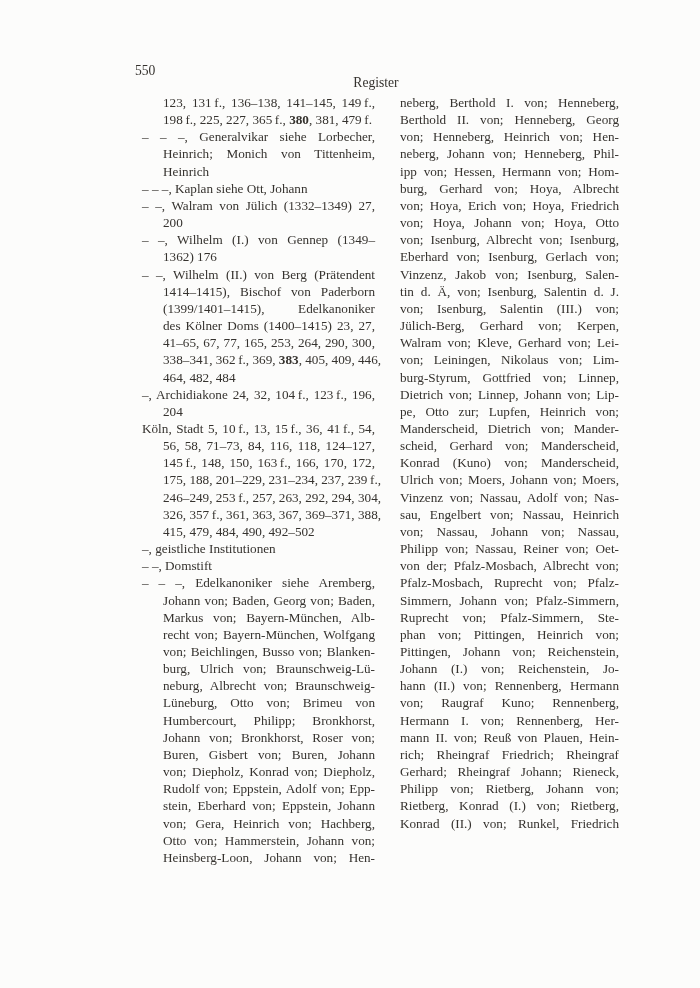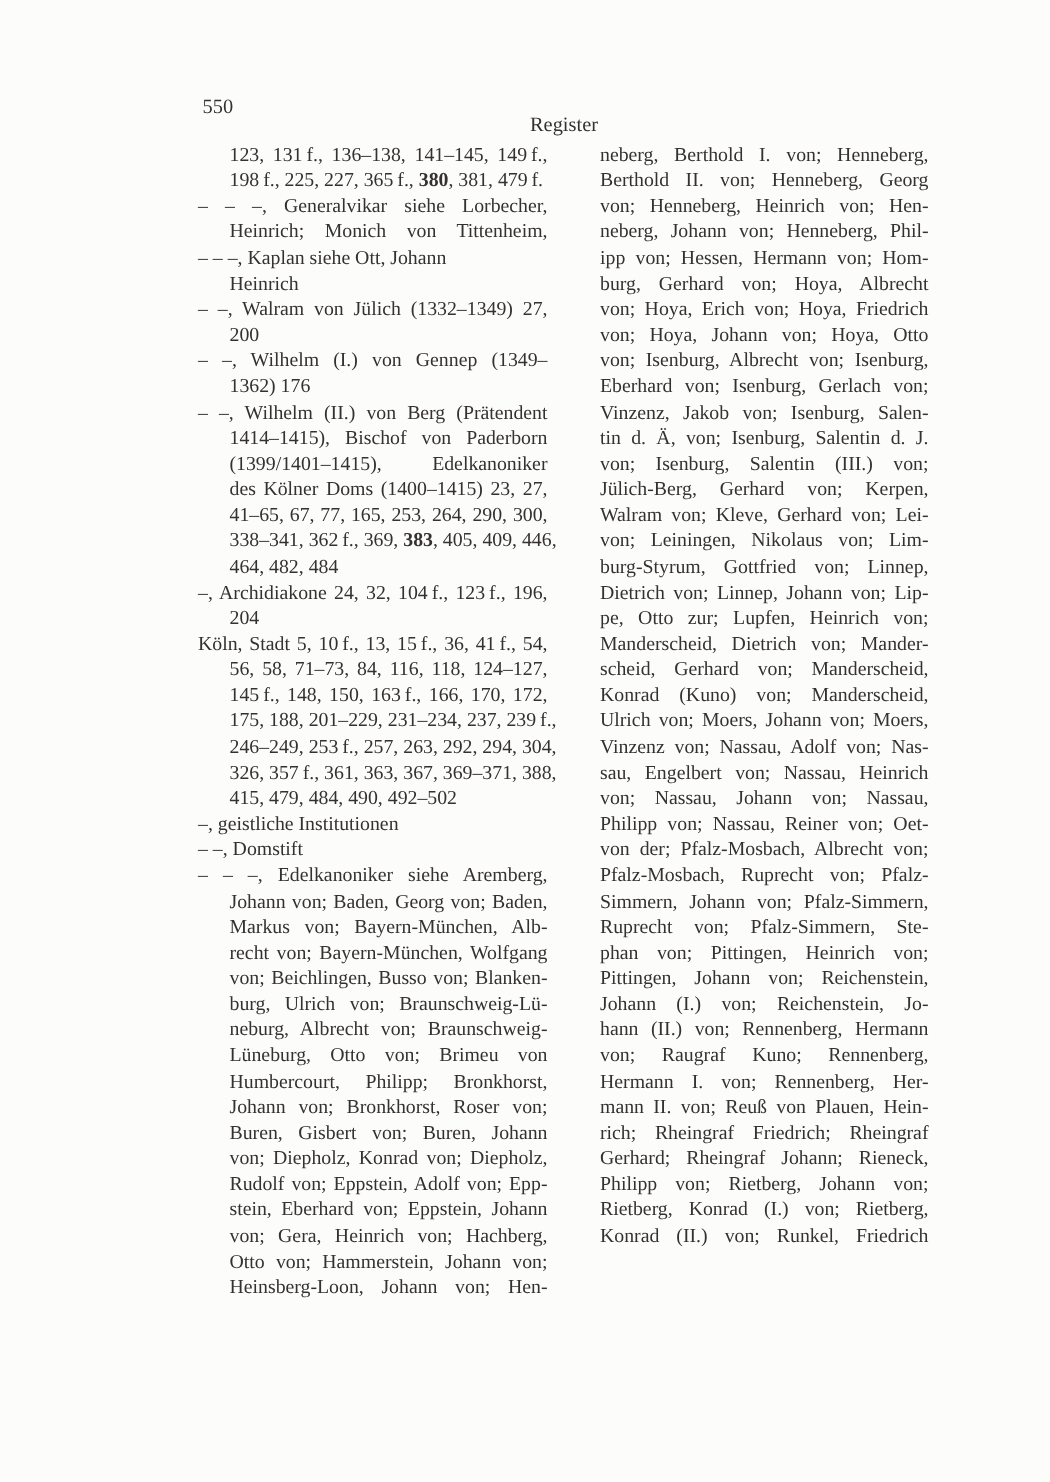--- a/index.html
+++ b/index.html
@@ -47,21 +47,21 @@
     text-align: center;
     margin-top: 12px;
   }
   .column {
     position: absolute;
     top: 94px;
     font-size: 13.2px;
     line-height: 17.15px;
   }
   .column.left {
-    left: 132px;
+    left: 142px;
     width: 233px;
     font-family: Liberation Serif, serif;
   }
   .column.right {
     left: 400px;
     width: 219px;
   }
   .line {
     text-align: justify;
     text-align-last: justify;
@@ -83,22 +83,22 @@
 <div class="page">
   <div class="running-header">
     <span class="page-number">550</span>
     <span class="header-title">Register</span>
   </div>
   <div class="column left">
       <div class="line indent">123, 131 f., 136–138, 141–145, 149 f.,</div>
       <div class="line indent end">198 f., 225, 227, 365 f., <b>380</b>, 381, 479 f.</div>
       <div class="line">– – –, Generalvikar siehe Lorbecher,</div>
       <div class="line indent">Heinrich; Monich von Tittenheim,</div>
+      <div class="line indent end">Heinrich</div>
       <div class="line end">– – –, Kaplan siehe Ott, Johann</div>
-      <div class="line indent end">Heinrich</div>
       <div class="line">– –, Walram von Jülich (1332–1349) 27,</div>
       <div class="line indent end">200</div>
       <div class="line">– –, Wilhelm (I.) von Gennep (1349–</div>
       <div class="line indent end">1362) 176</div>
       <div class="line">– –, Wilhelm (II.) von Berg (Prätendent</div>
       <div class="line indent">1414–1415), Bischof von Paderborn</div>
       <div class="line indent">(1399/1401–1415), Edelkanoniker</div>
       <div class="line indent">des Kölner Doms (1400–1415) 23, 27,</div>
       <div class="line indent">41–65, 67, 77, 165, 253, 264, 290, 300,</div>
       <div class="line indent">338–341, 362 f., 369, <b>383</b>, 405, 409, 446,</div>

